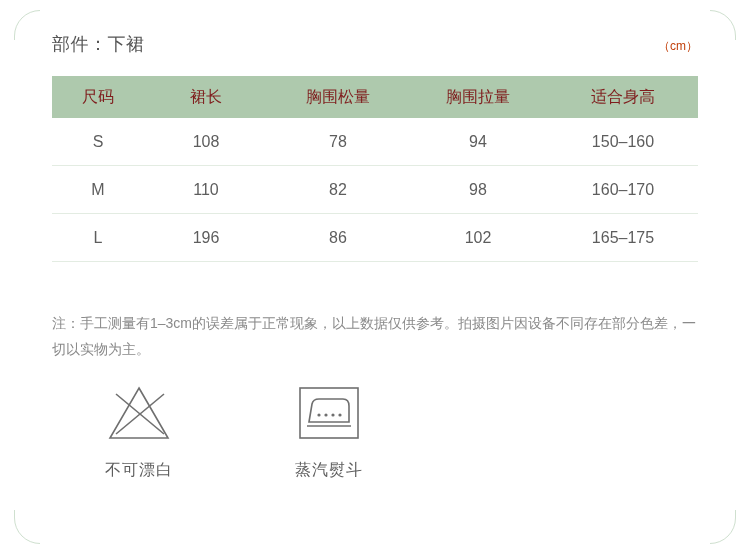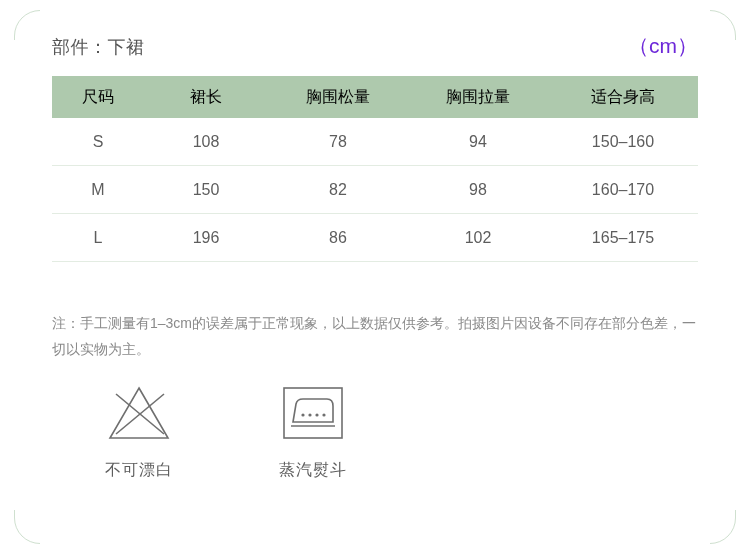--- a/index.html
+++ b/index.html
@@ -74,35 +74,35 @@
     display: flex;
     align-items: baseline;
     justify-content: space-between;
   }
   .part-label {
     font-size: 18px;
     color: #555555;
     letter-spacing: 0.5px;
   }
   .unit-label {
-    font-size: 21px;
-    color: #6d28d9;
+    font-size: 12px;
+    color: #c2410c;
   }
 
   table.size-table {
     position: absolute;
     left: 52px;
     top: 76px;
     width: 646px;
     border-collapse: collapse;
     table-layout: fixed;
   }
   table.size-table th {
     background: #aec9ad;
-    color: #000000;
+    color: #7f1d1d;
     font-size: 16px;
     font-weight: normal;
     height: 40px;
     text-align: center;
     border: none;
   }
   table.size-table td {
     height: 45px;
     text-align: center;
     font-size: 16px;
@@ -131,21 +131,21 @@
     color: #8a8a8a;
   }
 
   .icons-row {
     position: absolute;
     left: 52px;
     top: 382px;
     width: 646px;
     display: flex;
     justify-content: flex-start;
-    gap: 0px;
+    gap: 16px;
   }
   .icon-cell {
     width: 174px;
     display: flex;
     flex-direction: column;
     align-items: center;
   }
   .icon-box {
     width: 66px;
     height: 62px;
@@ -194,21 +194,21 @@
     <tbody>
       <tr>
         <td>S</td>
         <td>108</td>
         <td>78</td>
         <td>94</td>
         <td>150–160</td>
       </tr>
       <tr>
         <td>M</td>
-        <td>150</td>
+        <td>110</td>
         <td>82</td>
         <td>98</td>
         <td>160–170</td>
       </tr>
       <tr class="last-row">
         <td>L</td>
         <td>196</td>
         <td>86</td>
         <td>102</td>
         <td>165–175</td>

